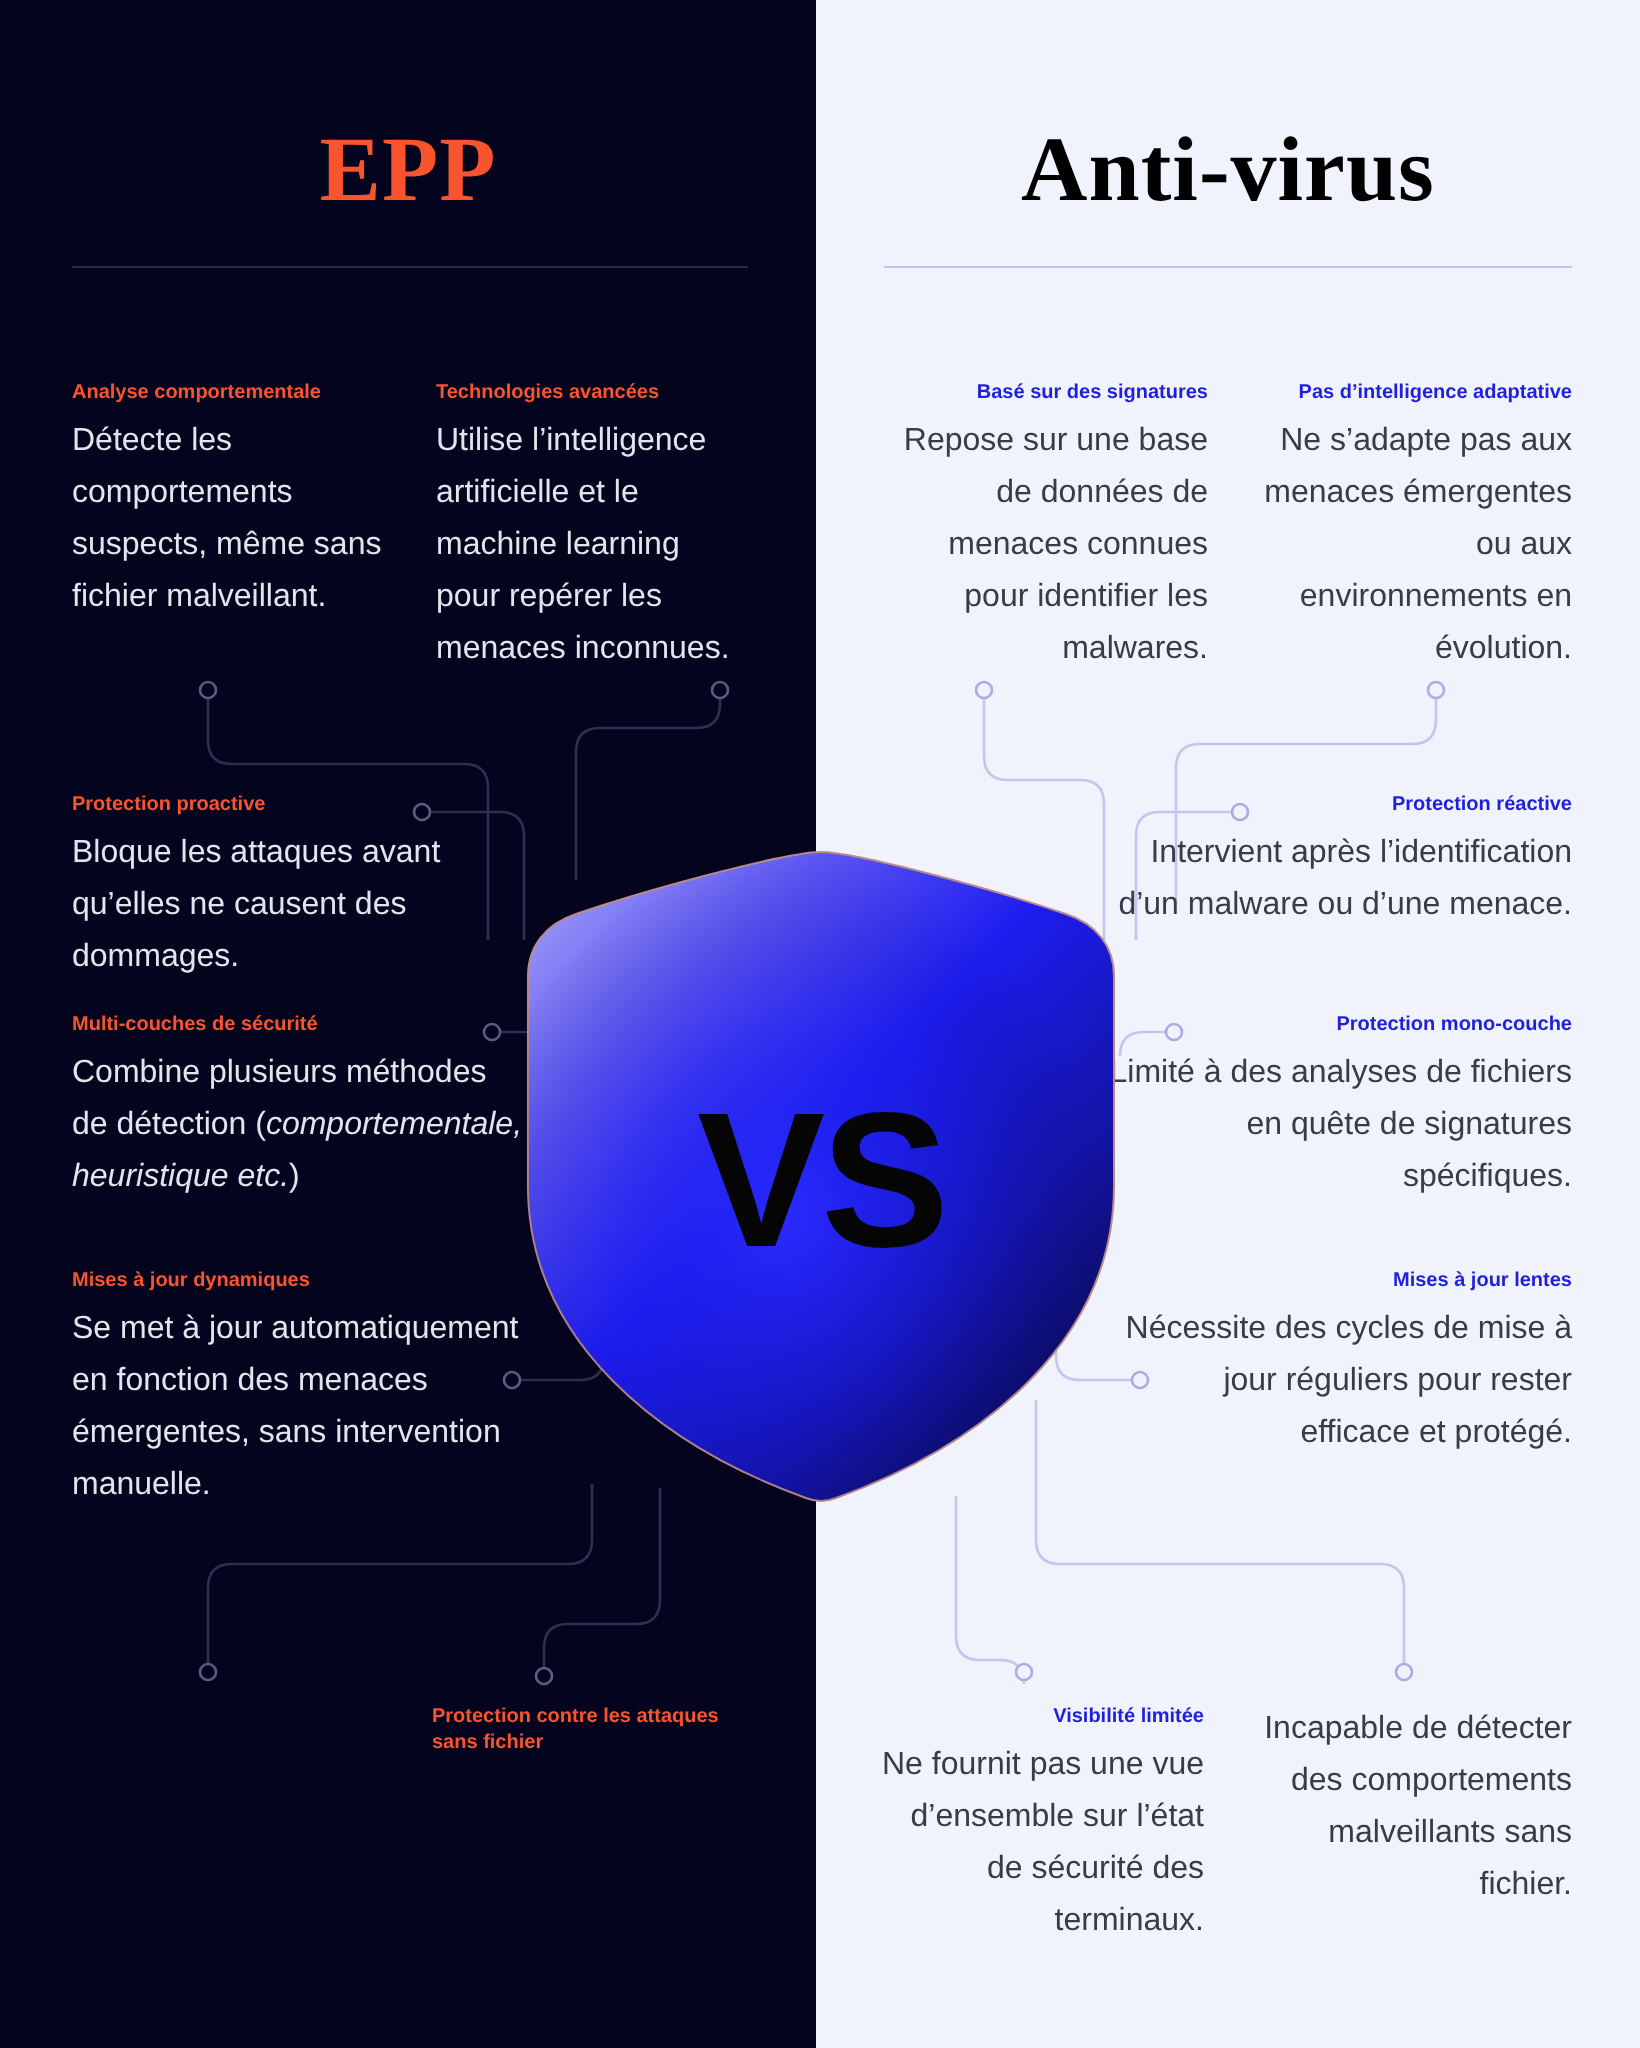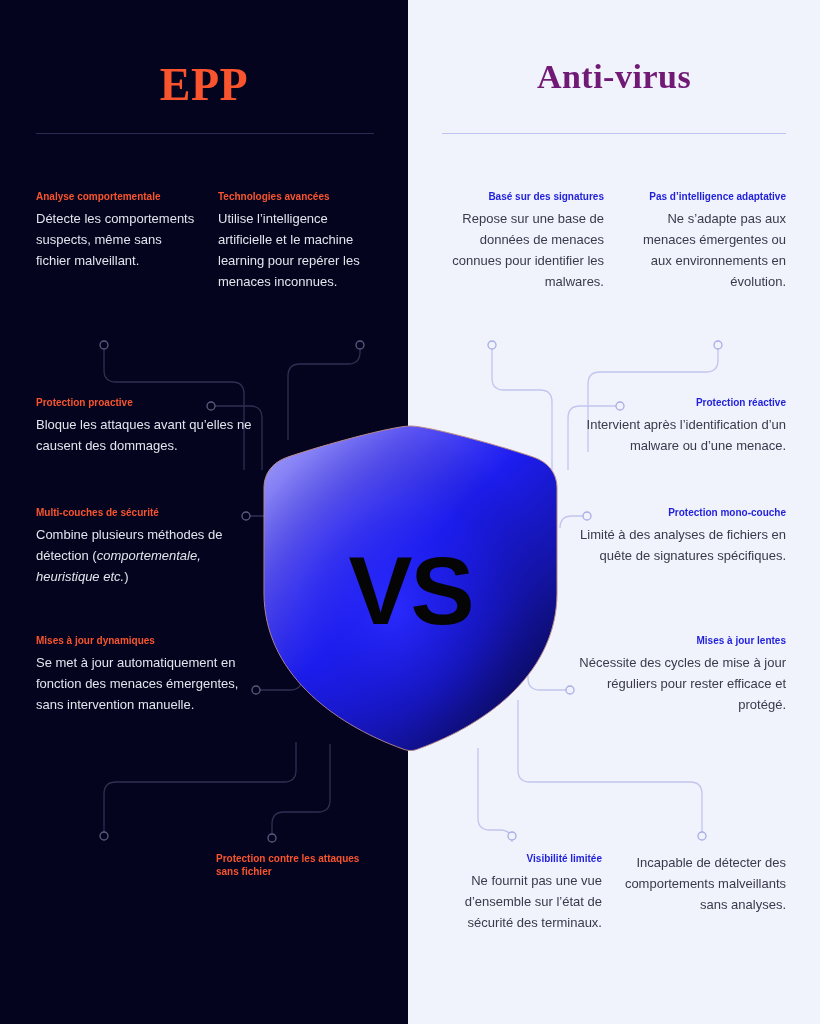--- a/index.html
+++ b/index.html
@@ -34,36 +34,36 @@
     font-weight: 700;
     letter-spacing: .5px;
     text-align: center;
   }
   #title-epp {
     left: 0; top: 58px; width: 408px;
     font-size: 46px; color: #f9542e;
   }
   #title-av {
     left: 408px; top: 58px; width: 412px;
-    font-size: 34px; color: #701a75;
+    font-size: 46px; color: #000000;
   }
   .rule { position: absolute; height: 1px; }
   #rule-left  { left: 36px;  top: 133px; width: 338px; background: #2a2a52; }
   #rule-right { left: 442px; top: 133px; width: 344px; background: #bfc3ef; }
 
   
   .card { position: absolute; }
   .card h3 {
     font-size: 10px;
     font-weight: 700;
     line-height: 1.32;
     margin-bottom: 5px;
   }
   .card p {
-    font-size: 13px;
+    font-size: 16px;
     line-height: 1.62;
   }
   .card p em { font-style: italic; }
   .left h3 { color: #f9542e; }
   .left p  { color: #e3e4ec; }
   .right h3 { color: #1f1fdc; }
   .right p  { color: #3a3a4a; }
   .align-left  { text-align: left; }
   .align-right { text-align: right; }
 
@@ -207,21 +207,21 @@
     <h3>Mises à jour lentes</h3>
     <p>Nécessite des cycles de mise à jour réguliers pour rester efficace et protégé.</p>
   </div>
 
   <div class="card right align-right" style="left:440px; top:852px; width:162px;">
     <h3>Visibilité limitée</h3>
     <p>Ne fournit pas une vue d’ensemble sur l’état de sécurité des terminaux.</p>
   </div>
 
   <div class="card right align-right" style="left:622px; top:852px; width:164px;">
-    <p>Incapable de détecter des comportements malveillants sans analyses.</p>
+    <p>Incapable de détecter des comportements malveillants sans fichier.</p>
   </div>
 
   <div id="shield-wrap">
     <svg id="shield-svg" viewBox="0 0 305 330" fill="none">
       <defs>
         <linearGradient id="shieldGrad" x1="0.06" y1="0.04" x2="0.92" y2="0.96">
           <stop offset="0%" stop-color="#9a97f7"></stop>
           <stop offset="22%" stop-color="#5b54f2"></stop>
           <stop offset="46%" stop-color="#1d1df0"></stop>
           <stop offset="72%" stop-color="#1414a8"></stop>

